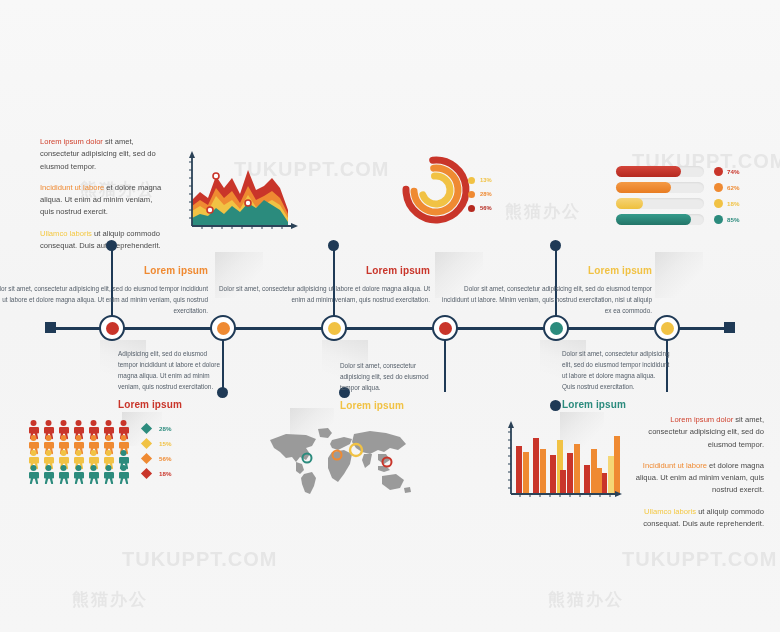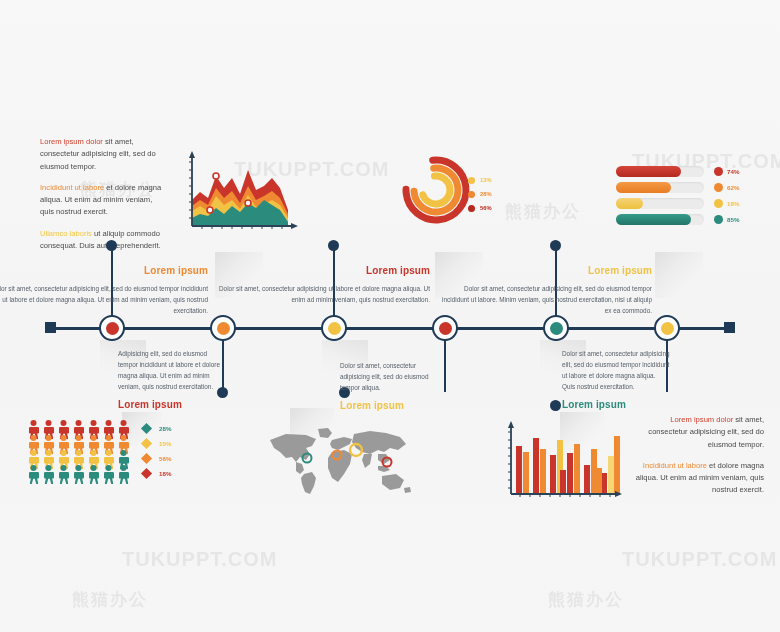--- a/index.html
+++ b/index.html
@@ -480,15 +480,18 @@
     </svg>
   </div>
 
   <div class="textblock ta-r abs" style="left:632px; top:414px; width:132px; text-align:right;">
     <p>
       <span class="lead-red">Lorem ipsum dolor</span><span> sit amet, consectetur adipisicing elit, sed do eiusmod tempor.</span>
     </p>
     <p>
       <span class="lead-orange">Incididunt ut labore</span><span> et dolore magna aliqua. Ut enim ad minim veniam, quis nostrud exercit.</span>
     </p>
+    <p>
+      <span class="lead-yellow">Ullamco laboris</span><span> ut aliquip commodo consequat. Duis aute reprehenderit.</span>
+    </p>
   </div>
 
 </div>
 
 </body></html>

